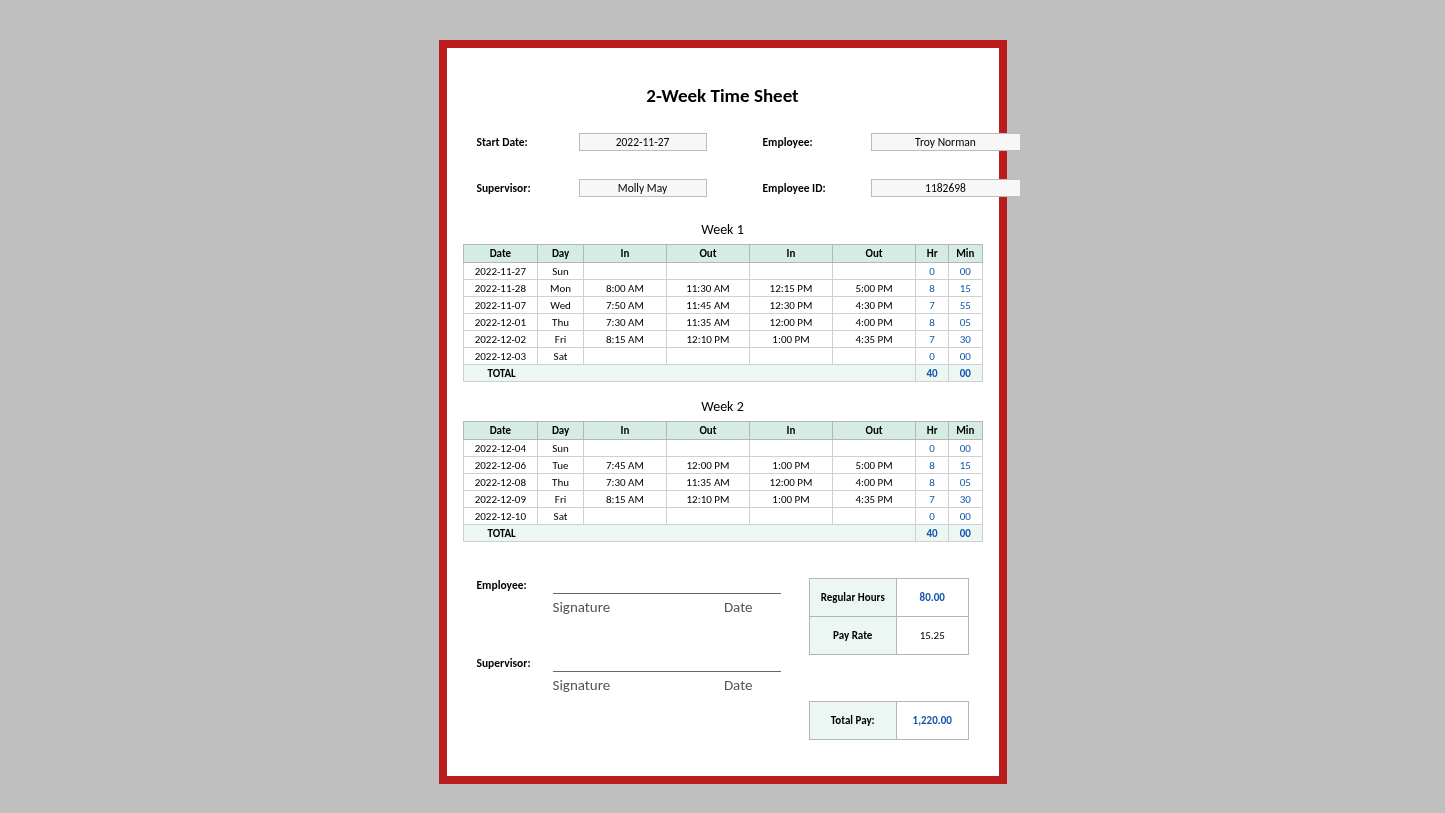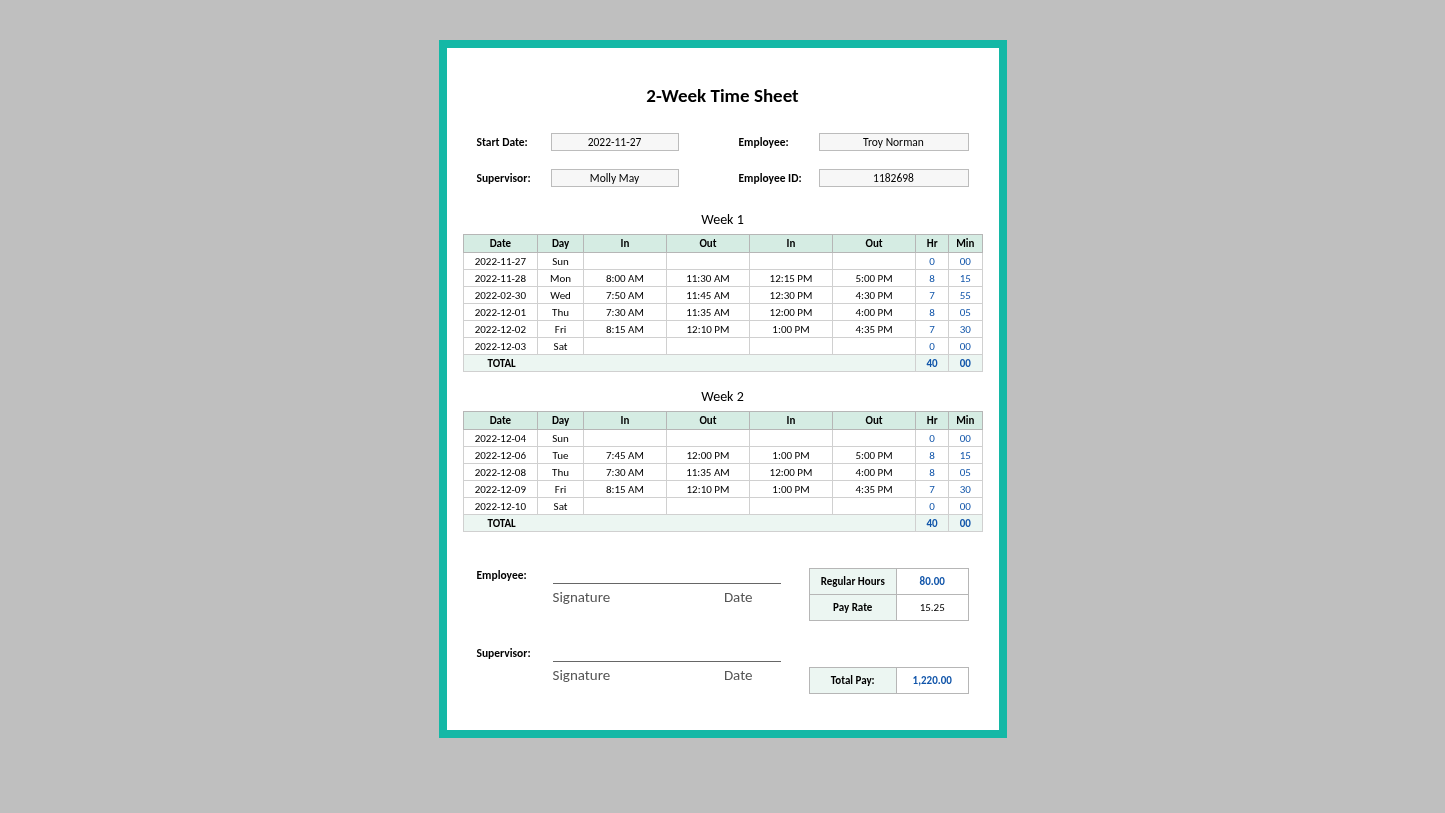--- a/index.html
+++ b/index.html
@@ -1,39 +1,39 @@
 <!DOCTYPE html>
 <html><head>
   <meta charset="utf-8">
   <style>
     * { box-sizing: border-box; margin: 0; padding: 0; }
     body { background: #bfbfbf; font-family: Calibri, Arial, sans-serif; font-size: 12px; display: flex; justify-content: center; padding: 40px 0; }
-    .sheet-outer { background: #14b8a6; padding: 8px; width: 568px; }
+    .sheet-outer { background: #b91c1c; padding: 8px; width: 568px; }
     .sheet-inner { background: #fff; padding: 36px 16px 36px 16px; }
     .title { text-align: center; font-size: 19px; font-weight: bold; margin-bottom: 26px; }
-    .info-grid { display: grid; grid-template-columns: 74px 128px 1fr 80px 150px; column-gap: 0; row-gap: 18px; align-items: center; margin-bottom: 24px; padding: 0 14px; }
+    .info-grid { display: grid; grid-template-columns: 74px 128px 1fr 80px 150px; column-gap: 0; row-gap: 18px; align-items: center; margin-bottom: 24px; padding: 0 14px; gap: 28px; }
     .info-label { font-weight: bold; font-size: 11.5px; }
     .info-box { border: 1px solid #bcbcbc; background: #f7f7f7; height: 18px; display: flex; align-items: center; justify-content: center; font-size: 11.5px; }
     .week-title { text-align: center; font-weight: normal; font-size: 14px; margin: 16px 0 6px 0; }
     table.ts { width: 100%; border-collapse: collapse; font-size: 11px; table-layout: fixed; }
     table.ts th { background: #d5ece3; border: 1px solid #b6b6b6; padding: 2px 0; font-weight: bold; }
     table.ts td { border: 1px solid #d0d0d0; text-align: center; padding: 1.5px 0; height: 16px; }
     table.ts td.hrv { color: #1256aa; }
     table.ts td.minv { color: #1256aa; }
     table.ts tr.total-row td { background: #ecf6f2; font-weight: bold; }
     table.ts tr.total-row td.hrv, table.ts tr.total-row td.minv { color: #1256aa; }
     .col-date { width: 72px; }
     .col-day { width: 44px; }
     .col-time { width: 80px; }
     .col-hr { width: 32px; }
     .col-min { width: 32px; }
     .footer { display: grid; grid-template-columns: 1fr 160px; column-gap: 28px; margin-top: 36px; padding: 0 14px; }
     .sig-label { font-weight: bold; font-size: 11.5px; padding-bottom: 2px; }
     .pay-table { width: 100%; border-collapse: collapse; font-size: 11px; }
-    .pay-table td { border: 1px solid #b6b6b6; padding: 6px 6px; text-align: center; height: 16px; }
+    .pay-table td { border: 1px solid #b6b6b6; padding: 12px 6px; text-align: center; height: 16px; }
     .pay-table td.lbl { background: #ecf6f2; font-weight: bold; width: 55%; }
     .pay-table td.val { color: #1256aa; font-weight: bold; }
     .pay-table td.val-black { font-weight: normal; }
     .total-pay { margin-top: 46px; }
     .footer-right { display: flex; flex-direction: column; }
     .sig-group { display: flex; flex-direction: column; gap: 0; }
     .sig-row { display: flex; align-items: flex-end; gap: 6px; }
     .sig-row .sig-label { width: 70px; flex-shrink: 0; }
     .sig-row .sig-line-container { flex: 1; }
     .sig-hints { display: flex; justify-content: space-between; font-size: 15px; color: #555; padding: 2px 28px 0 0; }
@@ -100,21 +100,21 @@
             <td>2022-11-28</td>
             <td>Mon</td>
             <td>8:00 AM</td>
             <td>11:30 AM</td>
             <td>12:15 PM</td>
             <td>5:00 PM</td>
             <td class="hrv">8</td>
             <td class="minv">15</td>
           </tr>
           <tr>
-            <td>2022-02-30</td>
+            <td>2022-11-07</td>
             <td>Wed</td>
             <td>7:50 AM</td>
             <td>11:45 AM</td>
             <td>12:30 PM</td>
             <td>4:30 PM</td>
             <td class="hrv">7</td>
             <td class="minv">55</td>
           </tr>
           <tr>
             <td>2022-12-01</td>

